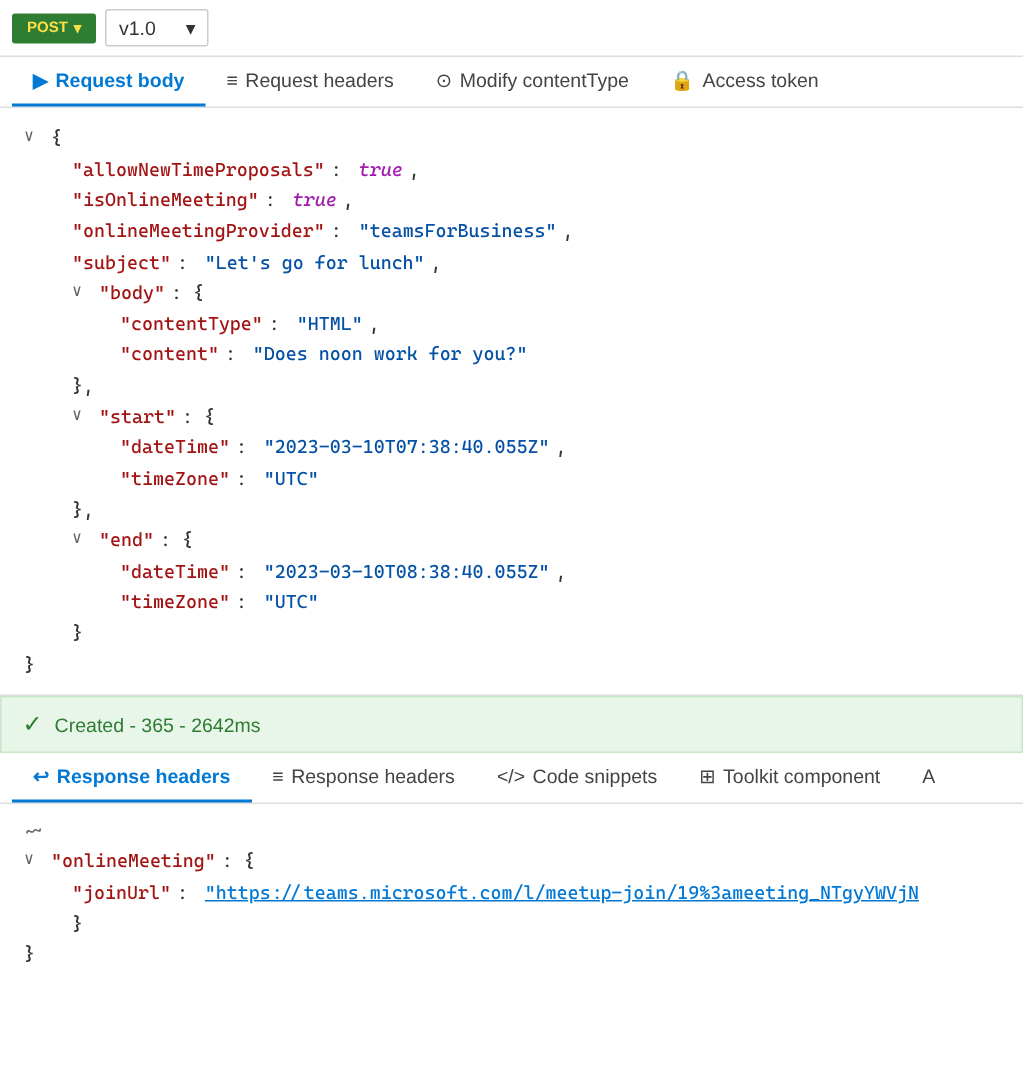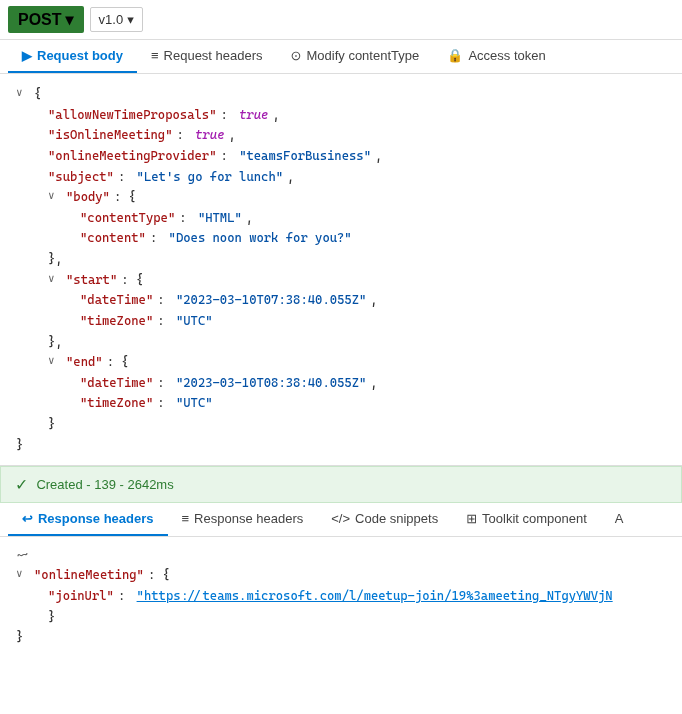--- a/index.html
+++ b/index.html
@@ -14,42 +14,42 @@
     
     .toolbar {
       display: flex;
       align-items: center;
       padding: 6px 8px;
       gap: 6px;
       border-bottom: 1px solid #ddd;
     }
     .method-btn {
       background: #2e7d32;
-      color: #000000;
+      color: #fde047;
       border: none;
       padding: 4px 10px;
-      font-size: 16px;
+      font-size: 10px;
       font-weight: bold;
       cursor: pointer;
       display: flex;
       align-items: center;
       gap: 4px;
       border-radius: 2px;
       text-align: center;
     }
     .version-select {
       border: 1px solid #ccc;
       padding: 4px 8px;
       font-size: 13px;
       background: #fff;
       cursor: pointer;
       border-radius: 2px;
       display: flex;
       align-items: center;
-      gap: 4px;
+      gap: 20px;
     }
     .url-bar {
       flex: 1;
       border: 1px solid #0078d4;
       padding: 4px 8px;
       font-size: 13px;
       border-radius: 2px;
       outline: none;
     }
 
@@ -294,21 +294,21 @@
     <span class="punct">}</span>
   </div>
 
   <div class="json-line">
     <span class="punct">}</span>
   </div>
 </div>
 
 <div class="status-bar">
   <span class="status-icon">✓</span>
-  <span>Created - 139 - 2642ms</span>
+  <span>Created - 365 - 2642ms</span>
 </div>
 
 <div class="resp-tabs tabs">
   <div class="tab active">
     <span class="tab-icon">↩</span>
     <span>Response headers</span>
   </div>
   <div class="tab">
     <span class="tab-icon">≡</span>
     <span>Response headers</span>

